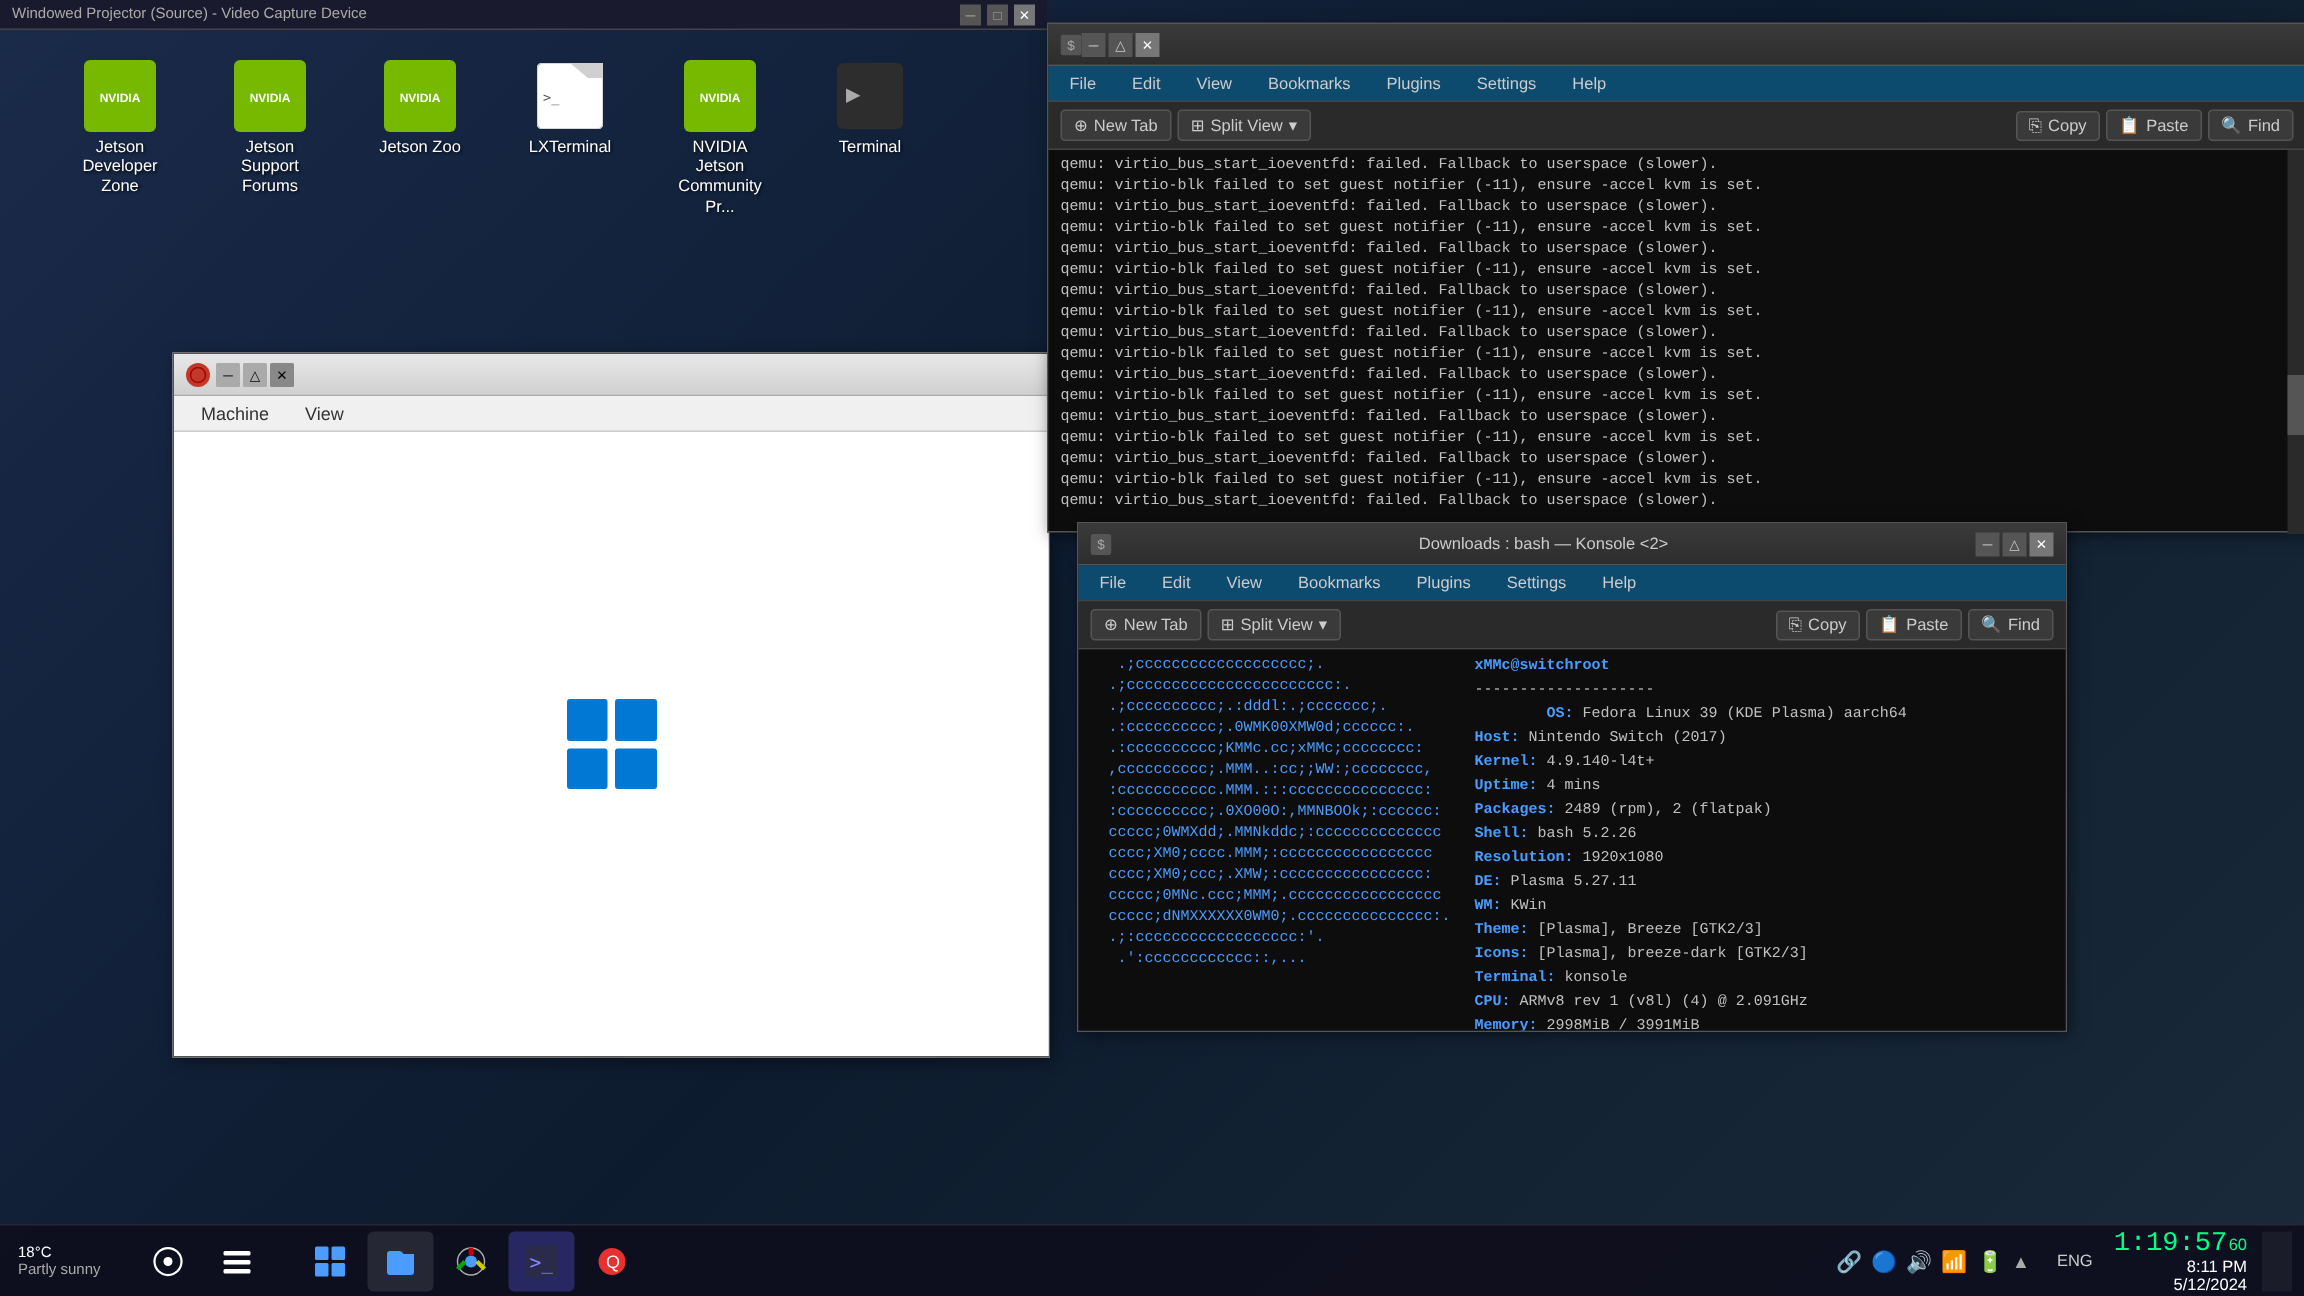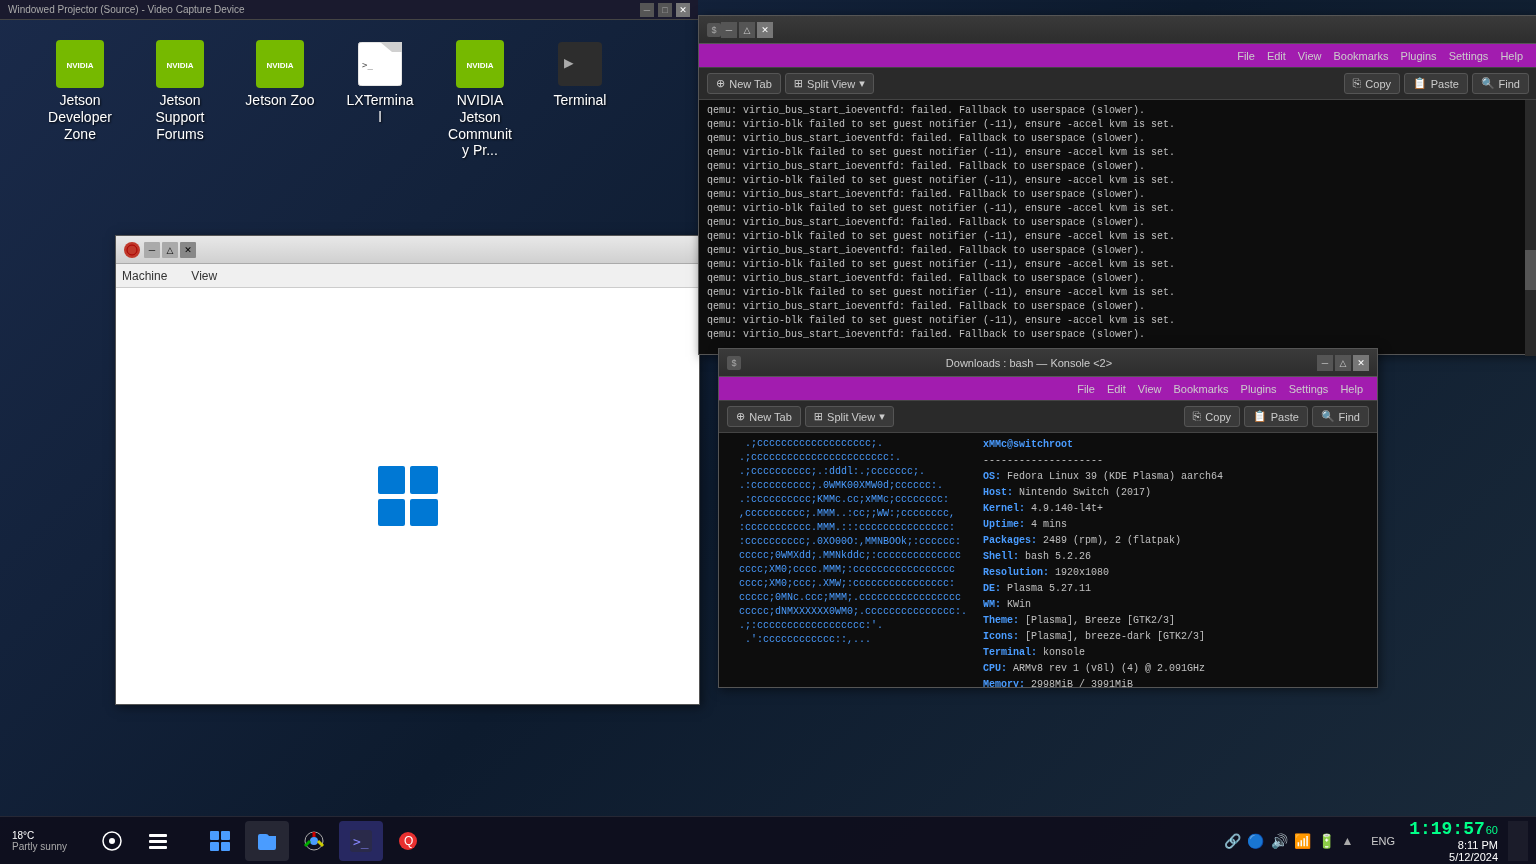--- a/index.html
+++ b/index.html
@@ -44,21 +44,21 @@
       width: 48px;
       height: 48px;
       display: flex;
       align-items: center;
       justify-content: center;
       margin-bottom: 4px;
     }
 
     .icon-label {
       color: white;
-      font-size: 14px;
+      font-size: 11px;
       text-align: center;
       text-shadow: 1px 1px 2px rgba(0,0,0,0.8);
       line-height: 1.2;
       word-break: break-word;
     }
 
     
     .nvidia-logo {
       background: #76b900;
       border-radius: 4px;
@@ -112,21 +112,21 @@
       font-size: 12px;
       color: #333;
       font-weight: 500;
     }
 
     .qemu-menubar {
       background: #f0f0f0;
       height: 24px;
       display: flex;
       align-items: center;
-      padding: 0 0;
+      padding: 0 12px;
       border-bottom: 1px solid #ccc;
       gap: 12px;
       text-align: right;
     }
 
     .qemu-menu-item {
       font-size: 12px;
       color: #333;
       cursor: pointer;
       padding: 2px 6px;
@@ -178,27 +178,27 @@
       background: #2a2a2a;
       height: 32px;
       display: flex;
       align-items: center;
       padding: 0 8px;
       gap: 4px;
       border-bottom: 1px solid #444;
     }
 
     .konsole-menubar {
-      background: #a21caf;
+      background: #0c4a6e;
       height: 24px;
       display: flex;
       align-items: center;
       padding: 0 8px;
+      gap: 12px;
       border-bottom: 1px solid #444;
-      justify-content: flex-end;
     }
 
     .konsole-menu-item {
       font-size: 11px;
       color: #ccc;
       cursor: pointer;
       padding: 2px 6px;
     }
 
     .konsole-toolbar-btn {
@@ -283,21 +283,21 @@
       display: flex;
       align-items: center;
       gap: 6px;
       color: white;
       font-size: 11px;
     }
 
     .clock {
       color: #00ff88;
       font-size: 18px;
-      font-weight: bold;
+      font-weight: normal;
       font-family: 'Courier New', monospace;
     }
 
     .date-display {
       color: white;
       font-size: 11px;
       text-align: right;
     }
 
     .konsole-2-toolbar {
@@ -566,21 +566,21 @@
   cccc;XM0;cccc.MMM;:ccccccccccccccccc
   cccc;XM0;ccc;.XMW;:cccccccccccccccc:
   ccccc;0MNc.ccc;MMM;.ccccccccccccccccc
   ccccc;dNMXXXXXX0WM0;.ccccccccccccccc:.
   .;:cccccccccccccccccc:'.
    .':cccccccccccc::,...</div>
 
       <div class="neofetch-info">
         <div><span style="color:#4a9cff;font-weight:bold;">xMMc@switchroot</span></div>
         <div>--------------------</div>
-        <div><span style="color:#4a9cff;font-weight:bold;">OS:</span> Fedora Linux 39 (KDE Plasma) aarch64</div>
+        <div><span style="color:#4a9cff;font-weight:bold;margin-left:48px;">OS:</span> Fedora Linux 39 (KDE Plasma) aarch64</div>
         <div><span style="color:#4a9cff;font-weight:bold;">Host:</span> Nintendo Switch (2017)</div>
         <div><span style="color:#4a9cff;font-weight:bold;">Kernel:</span> 4.9.140-l4t+</div>
         <div><span style="color:#4a9cff;font-weight:bold;">Uptime:</span> 4 mins</div>
         <div><span style="color:#4a9cff;font-weight:bold;">Packages:</span> 2489 (rpm), 2 (flatpak)</div>
         <div><span style="color:#4a9cff;font-weight:bold;">Shell:</span> bash 5.2.26</div>
         <div><span style="color:#4a9cff;font-weight:bold;">Resolution:</span> 1920x1080</div>
         <div><span style="color:#4a9cff;font-weight:bold;">DE:</span> Plasma 5.27.11</div>
         <div><span style="color:#4a9cff;font-weight:bold;">WM:</span> KWin</div>
         <div><span style="color:#4a9cff;font-weight:bold;">Theme:</span> [Plasma], Breeze [GTK2/3]</div>
         <div><span style="color:#4a9cff;font-weight:bold;">Icons:</span> [Plasma], breeze-dark [GTK2/3]</div>

